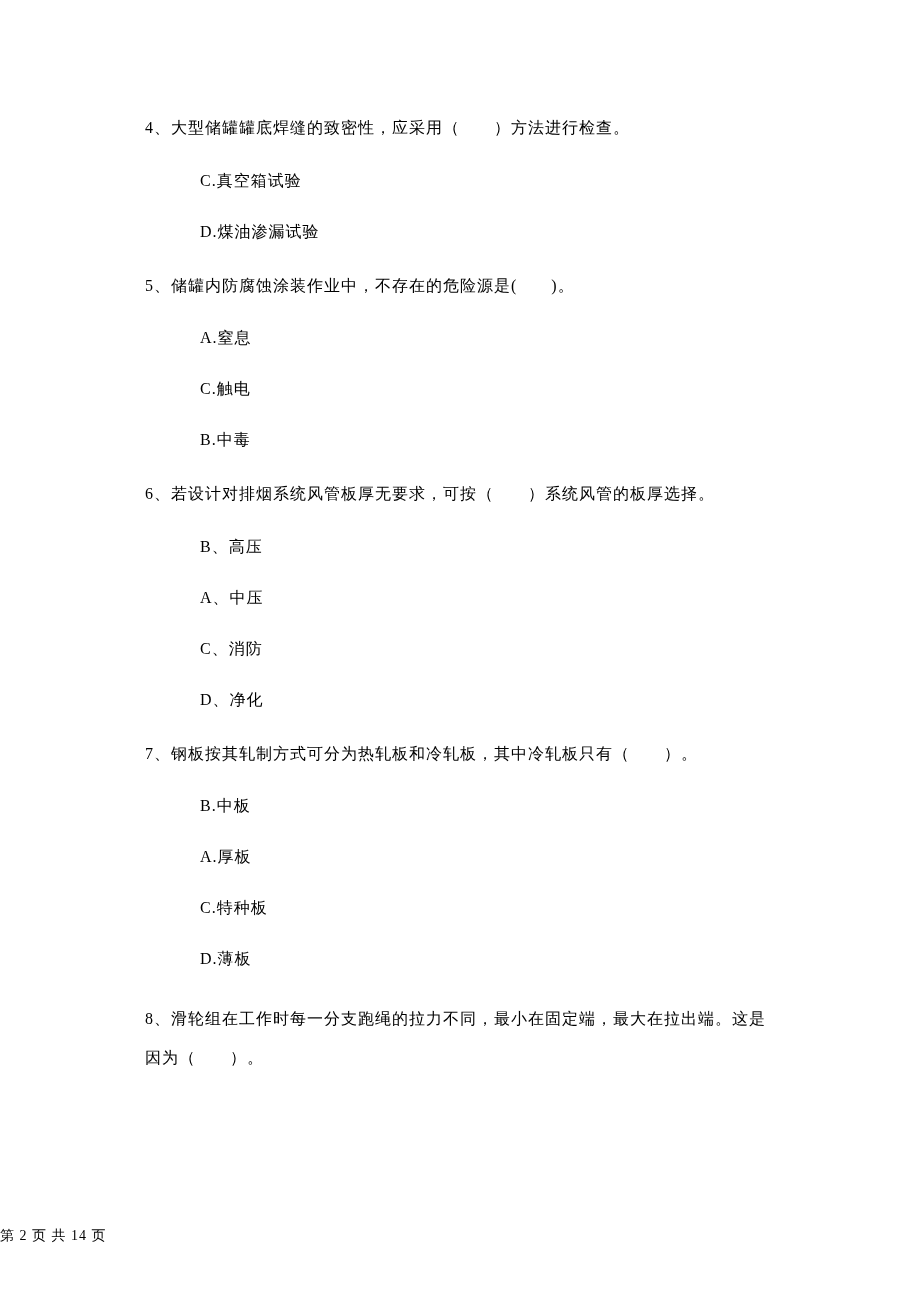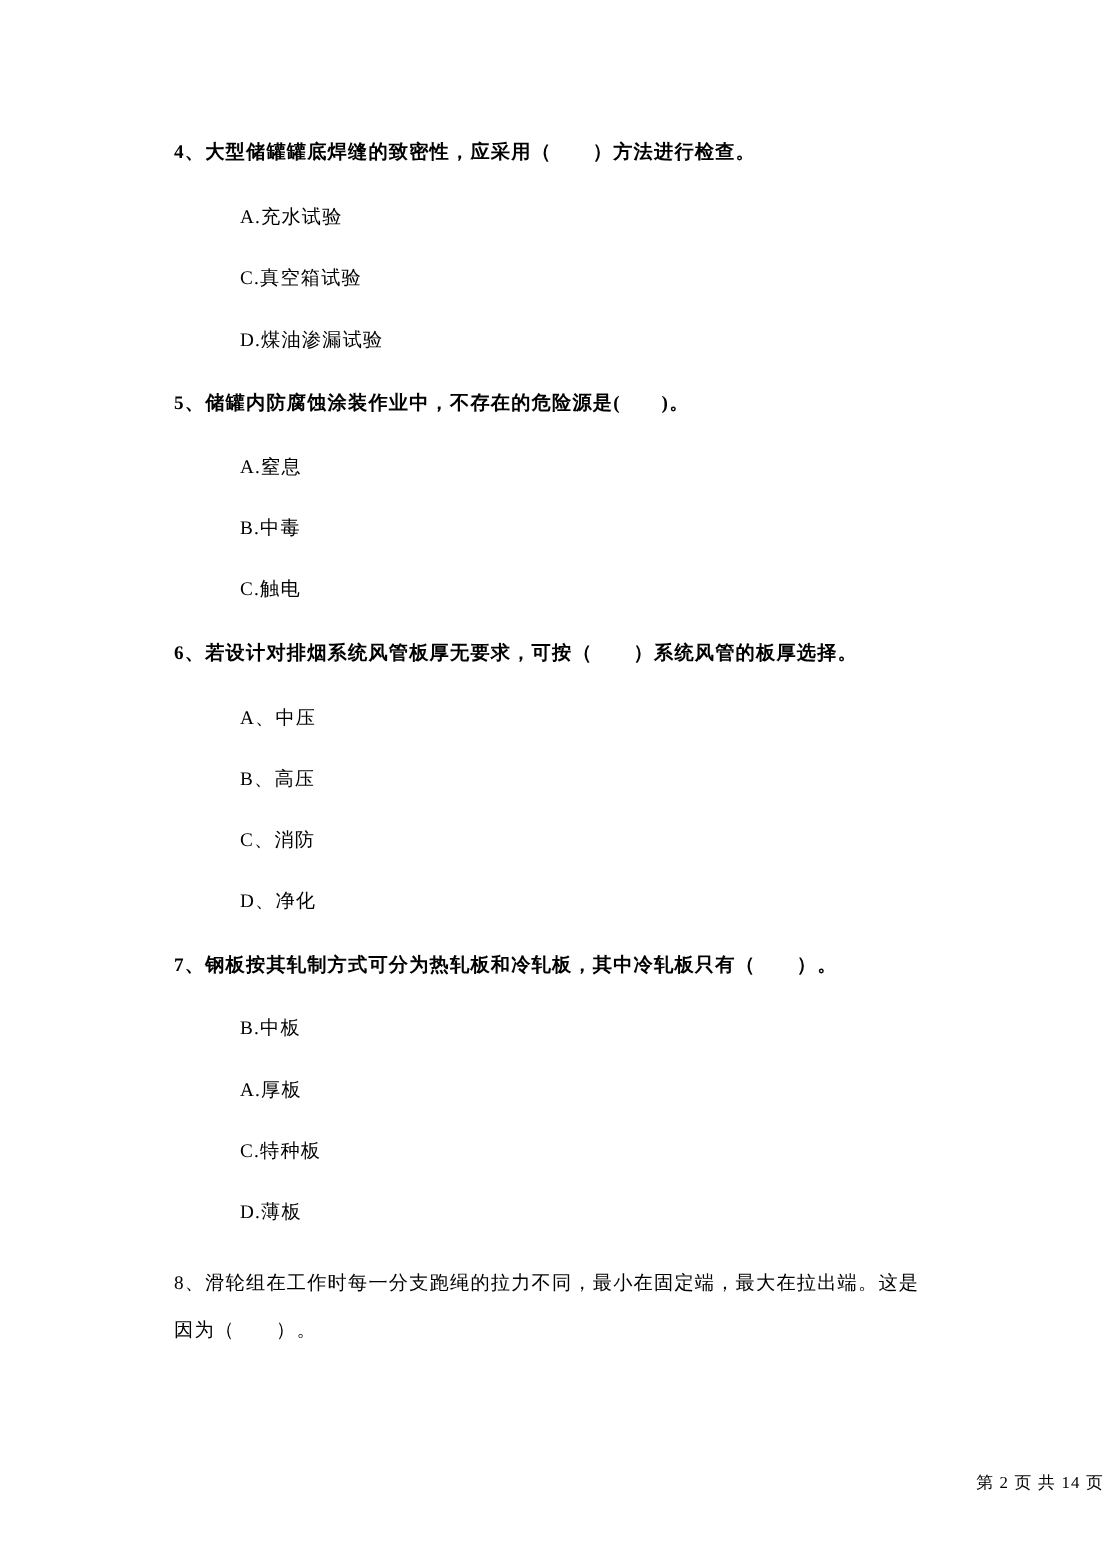--- a/index.html
+++ b/index.html
@@ -21,56 +21,54 @@
     }
     .option-line {
       margin-bottom: 30px;
       padding-left: 55px;
       letter-spacing: 1px;
     }
     .question-line {
       margin-bottom: 30px;
       letter-spacing: 1px;
       line-height: 1.6;
-      font-weight: bold;
     }
     .question-line-multi {
       margin-bottom: 30px;
       letter-spacing: 1px;
       line-height: 2.4;
     }
     .page-footer {
       position: absolute;
       bottom: 57px;
       left: 0;
       width: 100%;
-      text-align: right;
+      text-align: left;
       font-size: 14px;
       letter-spacing: 1px;
     }
   </style>
 </head>
 <body>
 
 <div class="page-content">
 
 
   <div class="question-line">4、大型储罐罐底焊缝的致密性，应采用（　　）方法进行检查。</div>
-  <div class="option-line">A.充水试验</div>
   <div class="option-line">C.真空箱试验</div>
   <div class="option-line">D.煤油渗漏试验</div>
 
   <div class="question-line">5、储罐内防腐蚀涂装作业中，不存在的危险源是(　　)。</div>
   <div class="option-line">A.窒息</div>
+  <div class="option-line">C.触电</div>
   <div class="option-line">B.中毒</div>
-  <div class="option-line">C.触电</div>
 
   <div class="question-line">6、若设计对排烟系统风管板厚无要求，可按（　　）系统风管的板厚选择。</div>
+  <div class="option-line">B、高压</div>
   <div class="option-line">A、中压</div>
-  <div class="option-line">B、高压</div>
   <div class="option-line">C、消防</div>
   <div class="option-line">D、净化</div>
 
   <div class="question-line">7、钢板按其轧制方式可分为热轧板和冷轧板，其中冷轧板只有（　　）。</div>
   <div class="option-line">B.中板</div>
   <div class="option-line">A.厚板</div>
   <div class="option-line">C.特种板</div>
   <div class="option-line">D.薄板</div>
 
   <div class="question-line-multi">8、滑轮组在工作时每一分支跑绳的拉力不同，最小在固定端，最大在拉出端。这是因为（　　）。</div>

